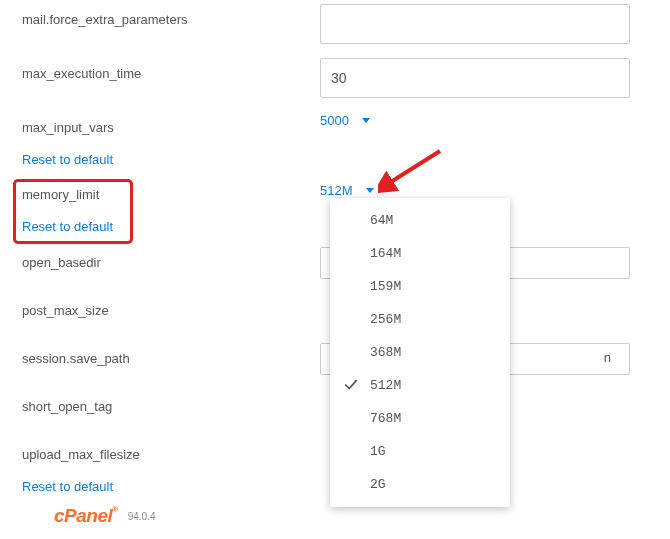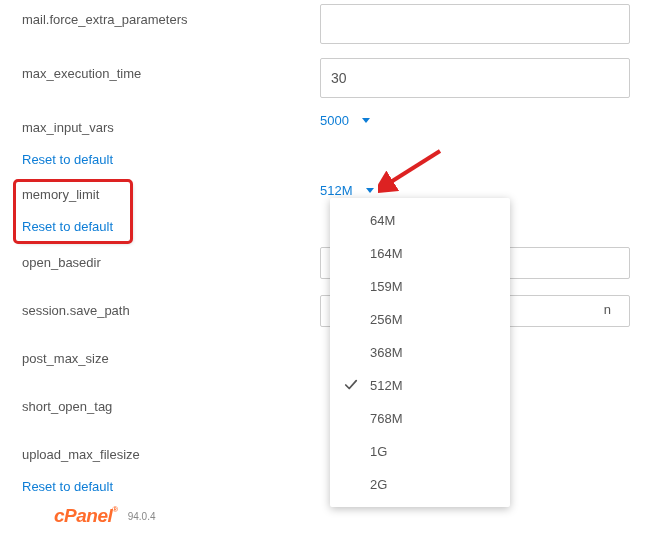--- a/index.html
+++ b/index.html
@@ -97,20 +97,21 @@
       z-index: 50;
     }
     .dropdown-item {
       display: flex;
       align-items: center;
       padding: 9px 28px 9px 40px;
       font-size: 13px;
       color: #555;
       position: relative;
       cursor: pointer;
+      font-family: Liberation Mono, monospace;
     }
     .dropdown-item .check {
       position: absolute;
       left: 14px;
       top: 9px;
       width: 14px; height: 14px;
     }
     .footer {
       position: absolute;
       left: 18px;
@@ -190,31 +191,31 @@
   </div>
 
   <div class="row">
     <div class="label-col">open_basedir</div>
     <div class="input-col">
         <div class="fake-input-bg"></div>
       </div>
   </div>
 
   <div class="row">
+    <div class="label-col">post_max_size</div>
+    <div class="input-col"></div>
+  </div>
+
+  <div class="row">
     <div class="label-col">session.save_path</div>
     <div class="input-col">
         <div class="fake-input-bg partial">
           <span style="position:absolute;right:18px;top:6px;color:#555;">n</span>
         </div>
       </div>
-  </div>
-
-  <div class="row">
-    <div class="label-col">post_max_size</div>
-    <div class="input-col"></div>
   </div>
 
   <div class="row">
     <div class="label-col">short_open_tag</div>
     <div class="input-col"></div>
   </div>
 
   <div class="row">
     <div class="label-col">
       <span>upload_max_filesize</span>

